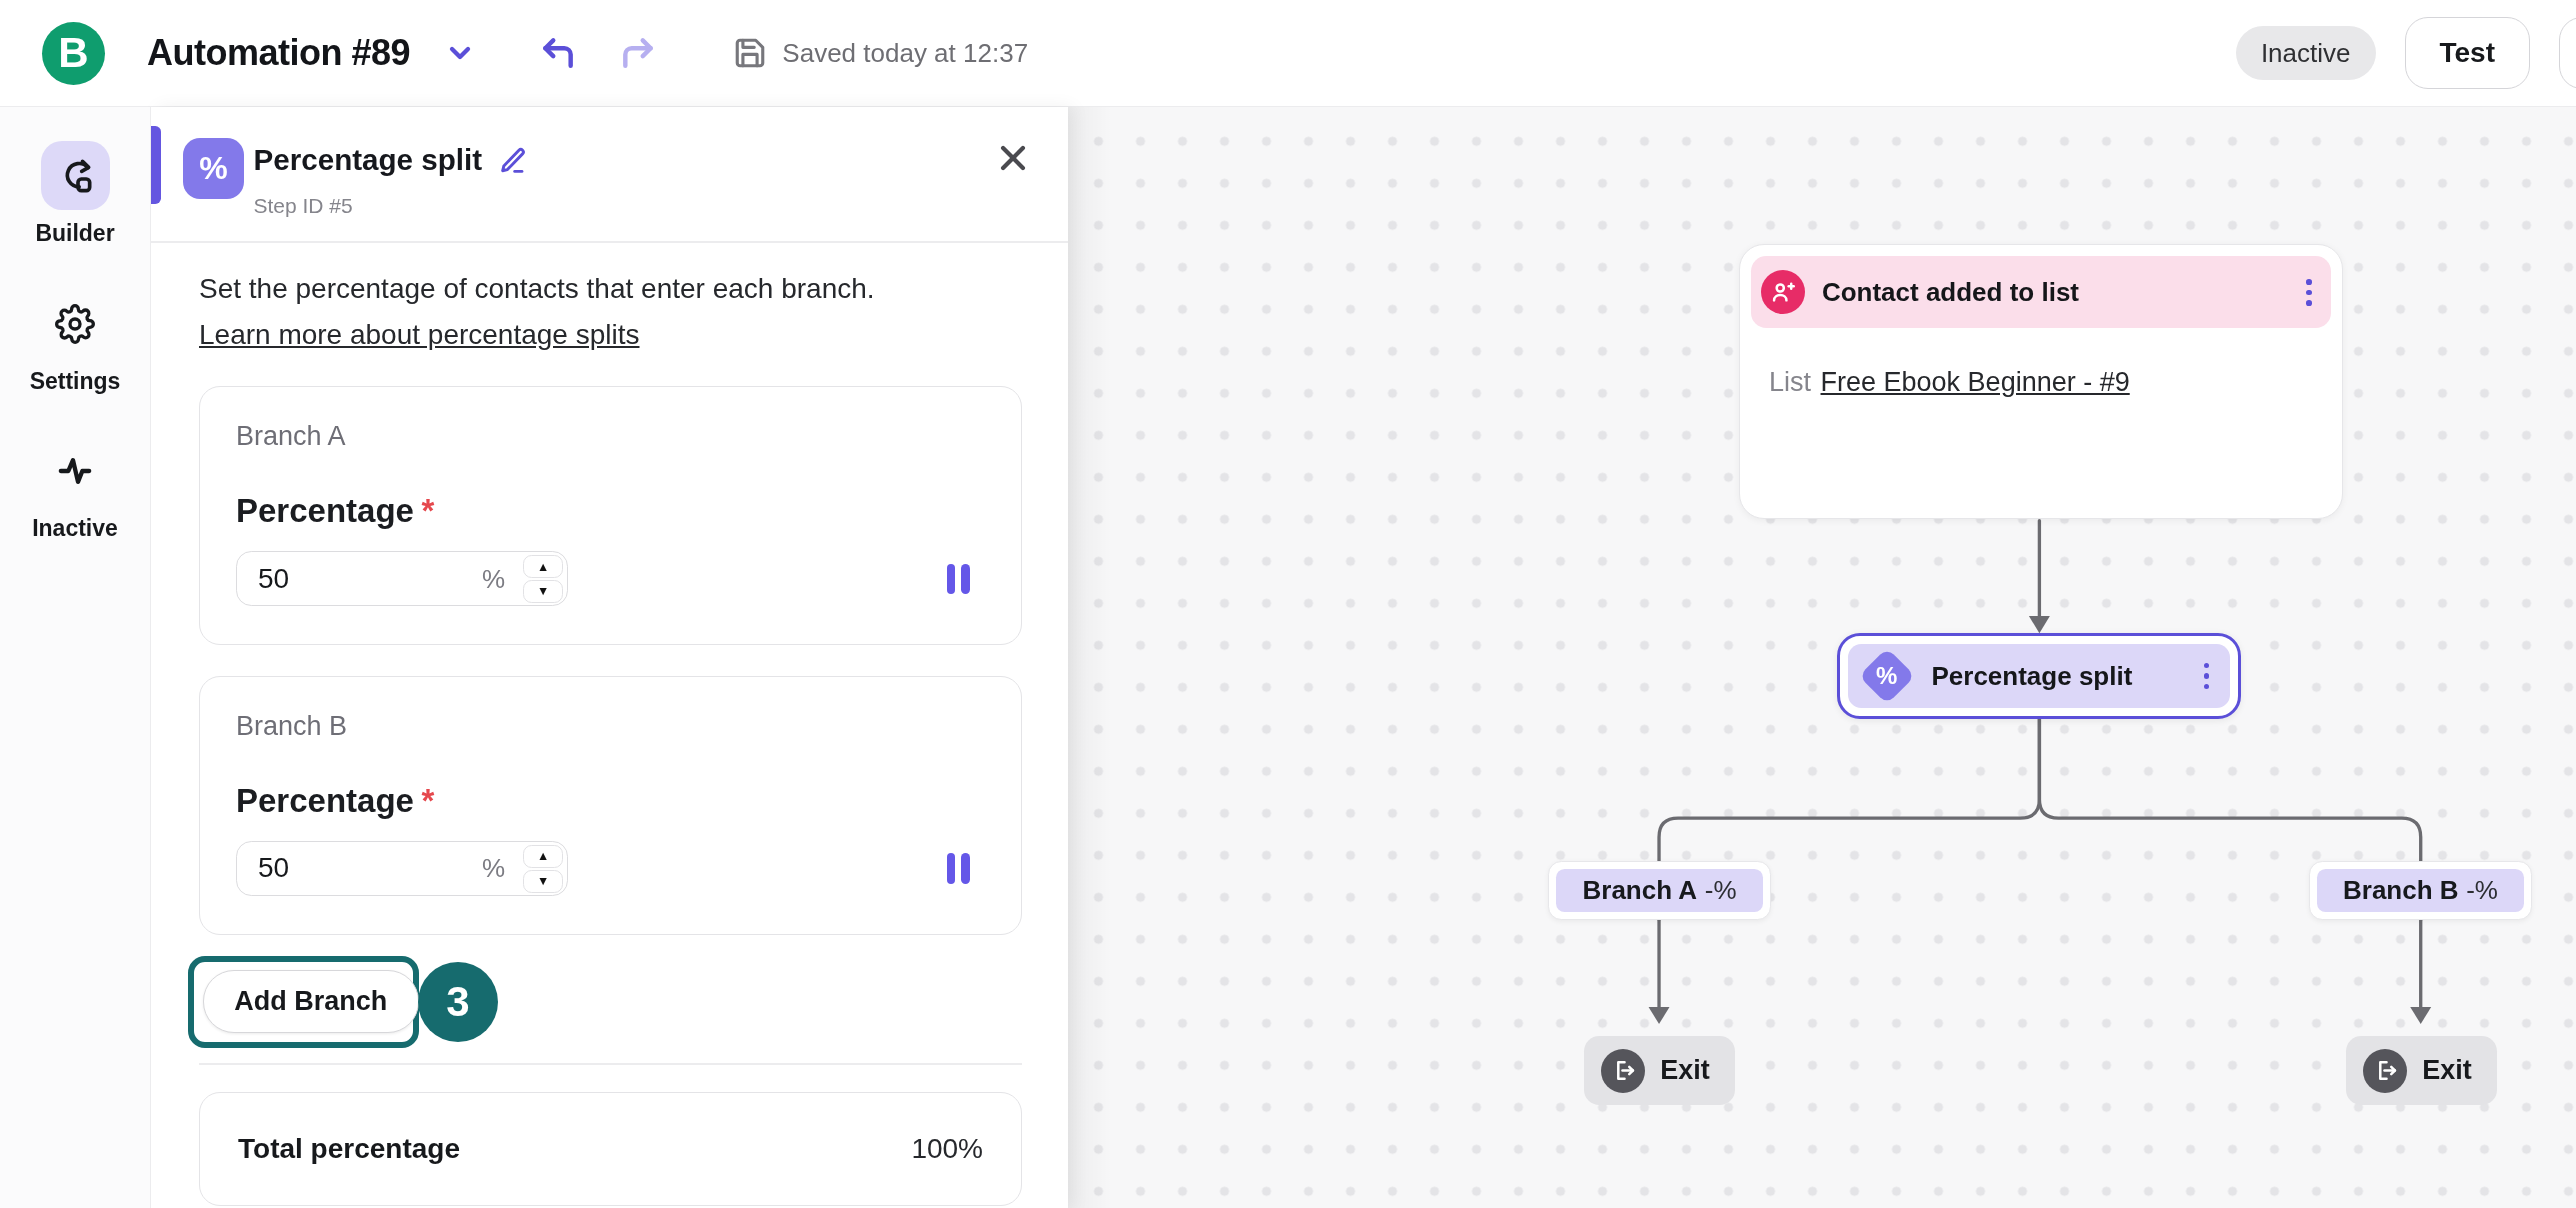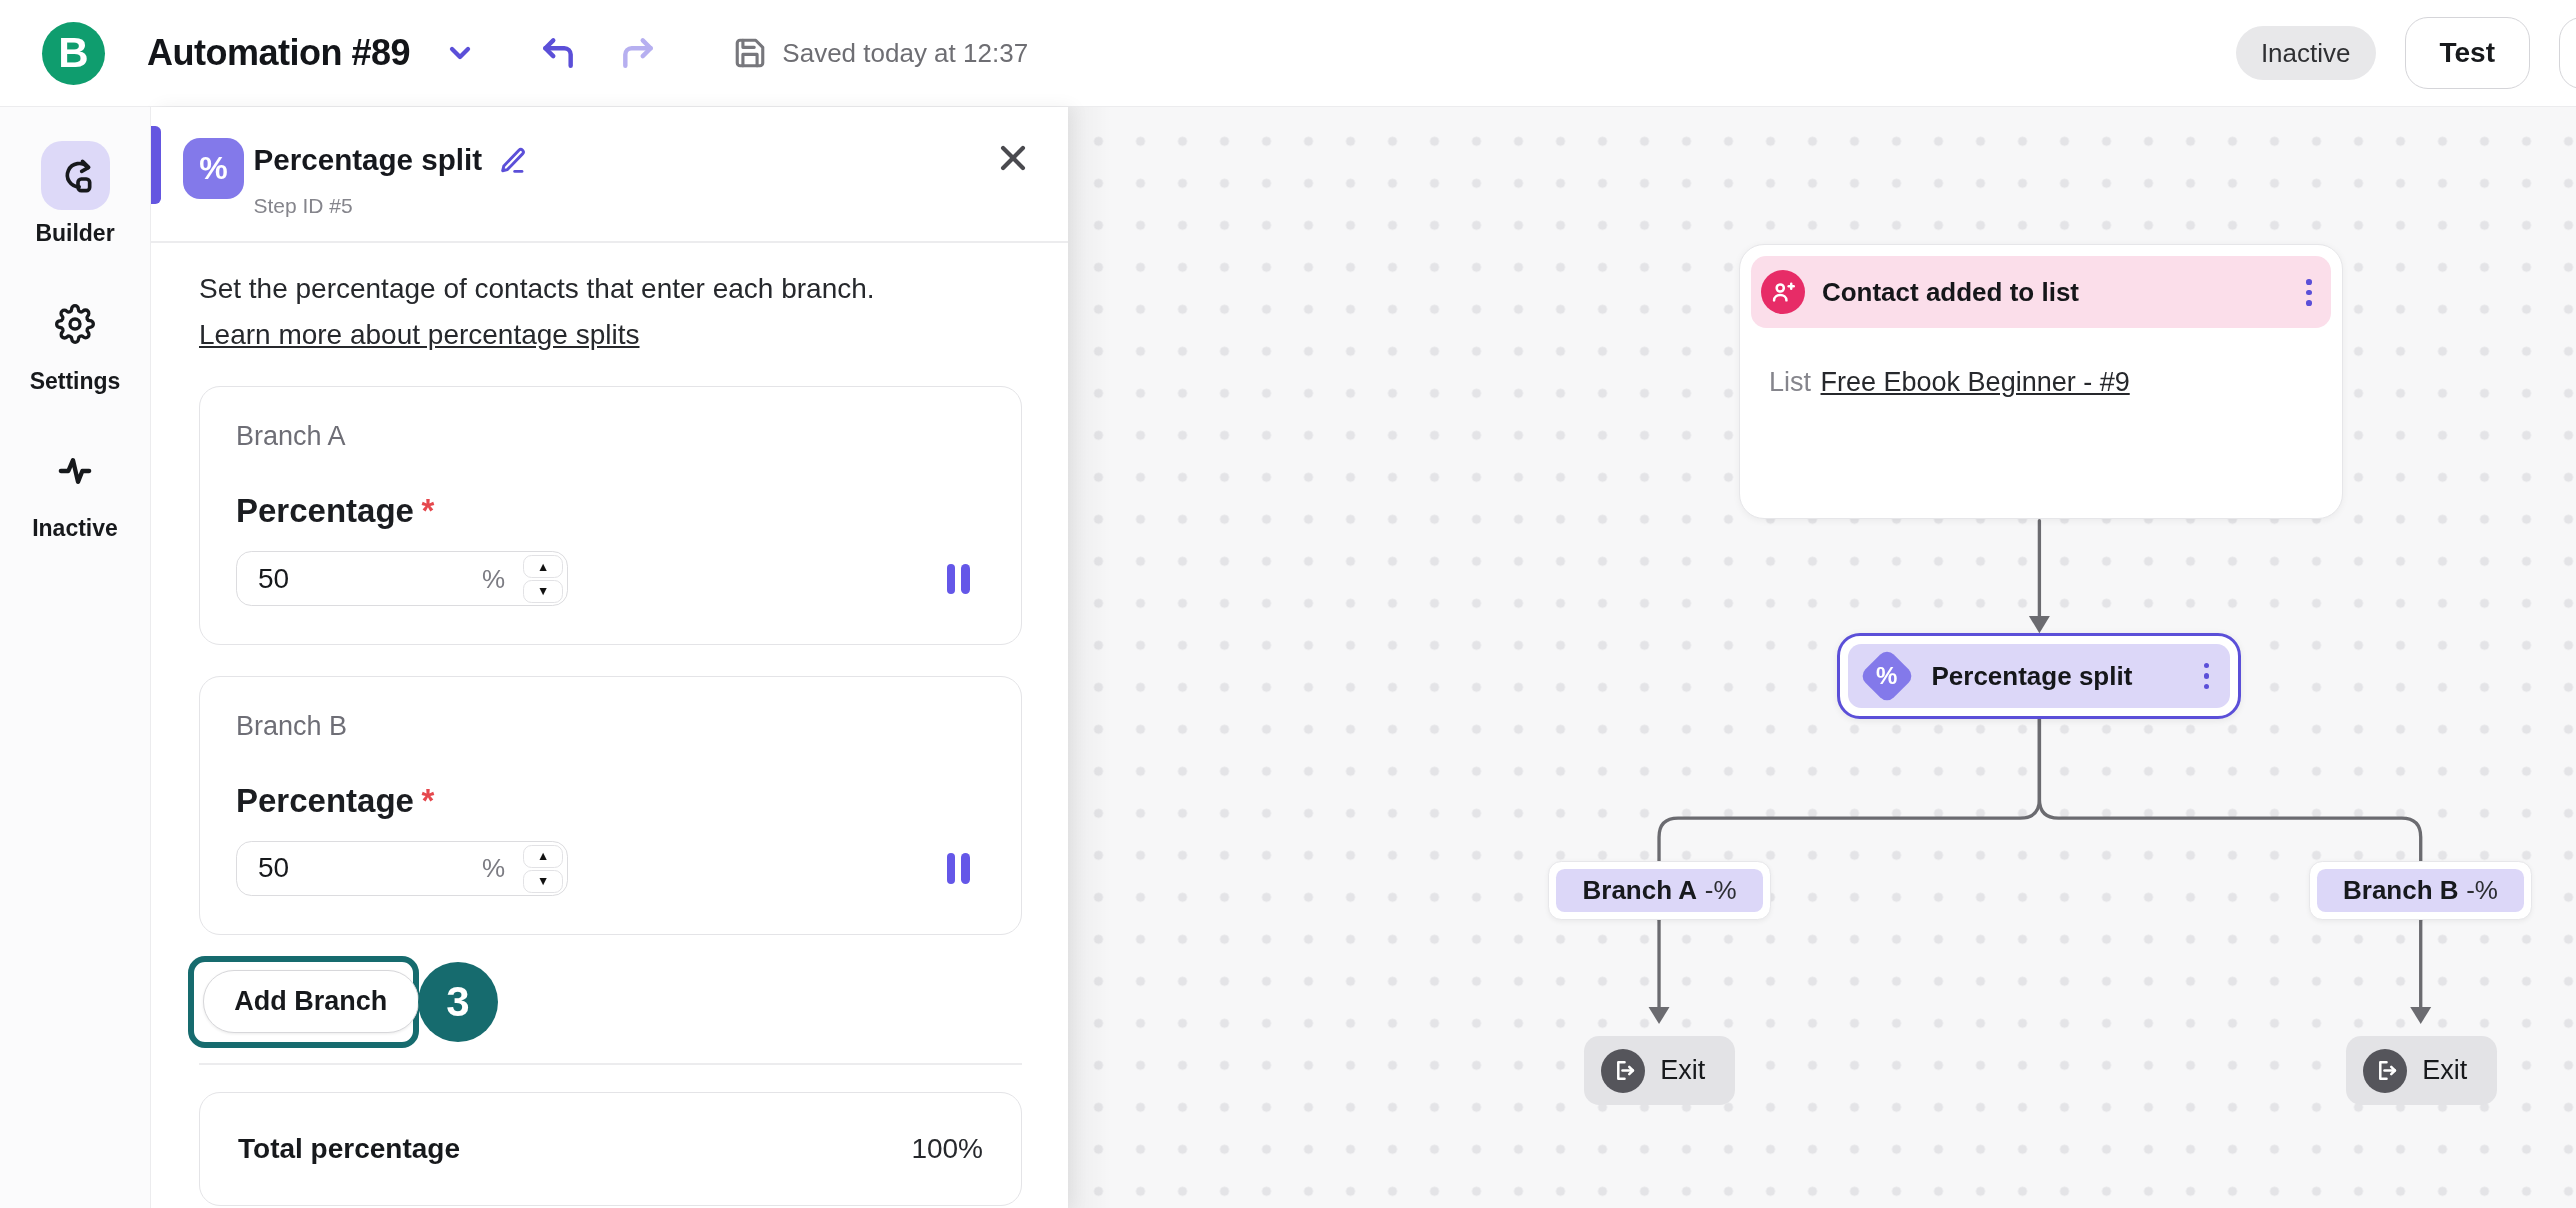--- a/index.html
+++ b/index.html
@@ -128,21 +128,21 @@
   .bl-pill { height:100%; background:#dcd7f8; border-radius:8.6px; display:flex; align-items:center;
     justify-content:center; gap:7.6px; font-size:26px; color:#17191d; }
   .bl-name { font-weight:700; }
   .bl-suffix { font-weight:400; color:#2c2e33; }
 
   .exit-node { top:929px; width:151px; height:69px; background:#e3e3e6; border-radius:15.3px;
     display:flex; align-items:center; gap:15.3px; padding:0 17px; cursor:pointer; }
   .exit-a { left:516px; } .exit-b { left:1278px; }
   .exit-circle { width:44px; height:44px; border-radius:50%; background:#55555b;
     display:flex; align-items:center; justify-content:center; flex:0 0 auto; }
-  .exit-label { font-size:27px; font-weight:400; color:#17191c; }
+  .exit-label { font-size:27px; font-weight:700; color:#17191c; }
 </style>
 </head>
 <body>
 
 <div class="app">
 
   <header class="topbar">
     <div class="logo">
       <span>B</span>
     </div>

